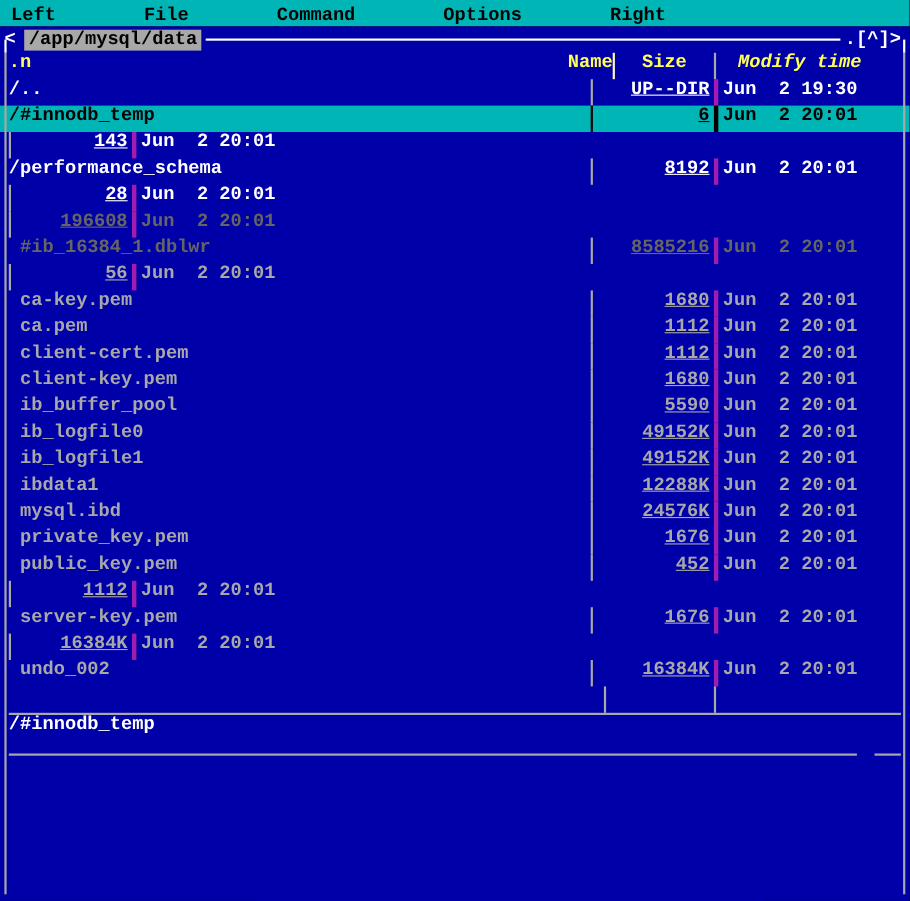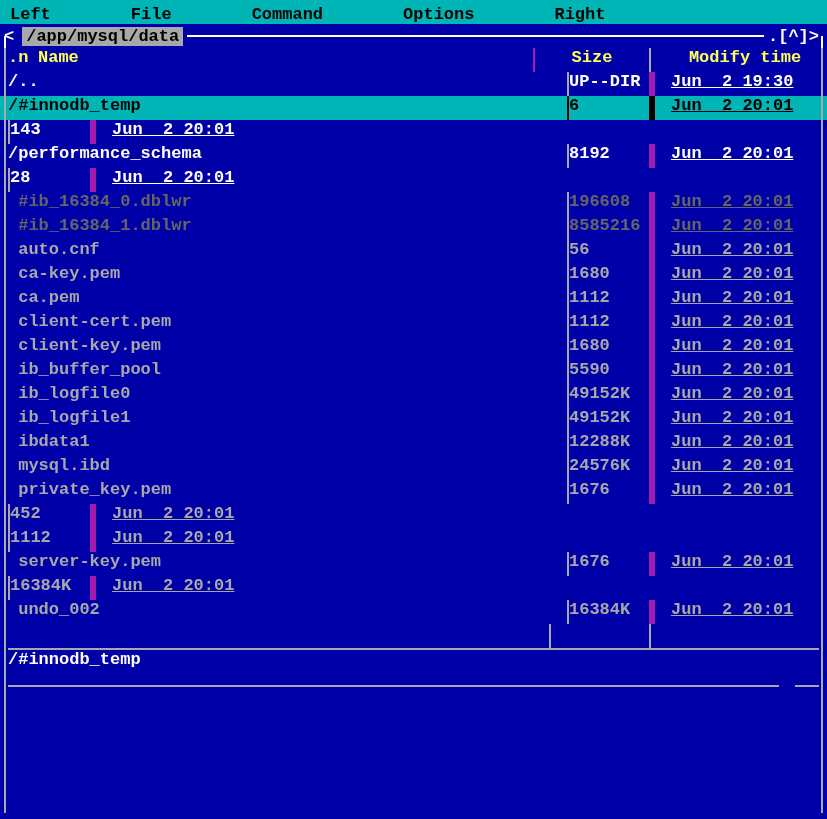--- a/index.html
+++ b/index.html
@@ -50,36 +50,36 @@
   }
   .path-right { color: #fff; padding-right: 8px; }
   
   .header-row {
     display: flex;
     height: 24px;
     color: #ffff55;
     padding: 0 8px;
   }
   .col-n { width: 30px; text-align: left; }
-  .col-name { flex: 1; text-align: left; }
-  .col-size { width: 116px; text-align: center; border-left: 2px solid #a21caf; }
-  .col-mtime { width: 170px; text-align: center; padding-left: 20px; border-left: 2px solid #a8a8a8; }
+  .col-name { flex: 1; text-align: right; }
+  .col-size { width: 92px; text-align: center; border-left: 2px solid #fef9c3; }
+  .col-mtime { width: 170px; text-align: left; padding-left: 20px; border-left: 2px solid #a8a8a8; font-style: italic; }
   
   .file-row {
     display: flex;
     height: 24px;
     padding: 0 8px;
     color: #a8a8a8;
   }
   .file-row.dir { color: #fff; }
   .file-row.special { color: #656565; }
   .file-row.selected { background: #00b5b5; color: #000; }
   .fc-name { flex: 1; overflow: hidden; white-space: pre; }
-  .fc-size { width: 82px; text-align: left; padding-right: 4px; border-left: 2px solid #a8a8a8; }
-  .fc-mtime { width: 170px; white-space: pre; padding-left: 16px; border-left: 6px solid #a21caf; text-decoration: underline; }
+  .fc-size { width: 112px; text-align: right; padding-right: 4px; border-left: 2px solid #a8a8a8; text-decoration: underline; }
+  .fc-mtime { width: 170px; white-space: pre; padding-left: 4px; border-left: 4px solid #a21caf; }
   .file-row.selected .fc-size,
   .file-row.selected .fc-mtime { border-left-color: #000; }
   
   .spacer-row {
     height: 24px;
     padding: 0 8px;
     display: flex;
   }
   .spacer-row .s1 { flex: 1; }
   .spacer-row .s2 { width: 100px; border-left: 2px solid #a8a8a8; }
@@ -189,31 +189,29 @@
       <div class="file-row dir">
         <span class="fc-name">/performance_schema</span>
         <span class="fc-size">8192</span>
         <span class="fc-mtime">Jun  2 20:01</span>
       </div>
       <div class="file-row dir">
         <span class="fc-size">28</span>
         <span class="fc-mtime">Jun  2 20:01</span>
       </div>
       <div class="file-row special">
-        <span class="fc-name"> #ib_16384_0.dblwr</span>
         <span class="fc-size">196608</span>
         <span class="fc-mtime">Jun  2 20:01</span>
       </div>
       <div class="file-row special">
         <span class="fc-name"> #ib_16384_1.dblwr</span>
         <span class="fc-size">8585216</span>
         <span class="fc-mtime">Jun  2 20:01</span>
       </div>
       <div class="file-row ">
-        <span class="fc-name"> auto.cnf</span>
         <span class="fc-size">56</span>
         <span class="fc-mtime">Jun  2 20:01</span>
       </div>
       <div class="file-row ">
         <span class="fc-name"> ca-key.pem</span>
         <span class="fc-size">1680</span>
         <span class="fc-mtime">Jun  2 20:01</span>
       </div>
       <div class="file-row ">
         <span class="fc-name"> ca.pem</span>
@@ -254,20 +252,21 @@
         <span class="fc-name"> mysql.ibd</span>
         <span class="fc-size">24576K</span>
         <span class="fc-mtime">Jun  2 20:01</span>
       </div>
       <div class="file-row ">
         <span class="fc-name"> private_key.pem</span>
         <span class="fc-size">1676</span>
         <span class="fc-mtime">Jun  2 20:01</span>
       </div>
       <div class="file-row ">
+        <span class="fc-name"> public_key.pem</span>
         <span class="fc-size">452</span>
         <span class="fc-mtime">Jun  2 20:01</span>
       </div>
       <div class="file-row ">
         <span class="fc-size">1112</span>
         <span class="fc-mtime">Jun  2 20:01</span>
       </div>
       <div class="file-row ">
         <span class="fc-name"> server-key.pem</span>
         <span class="fc-size">1676</span>

